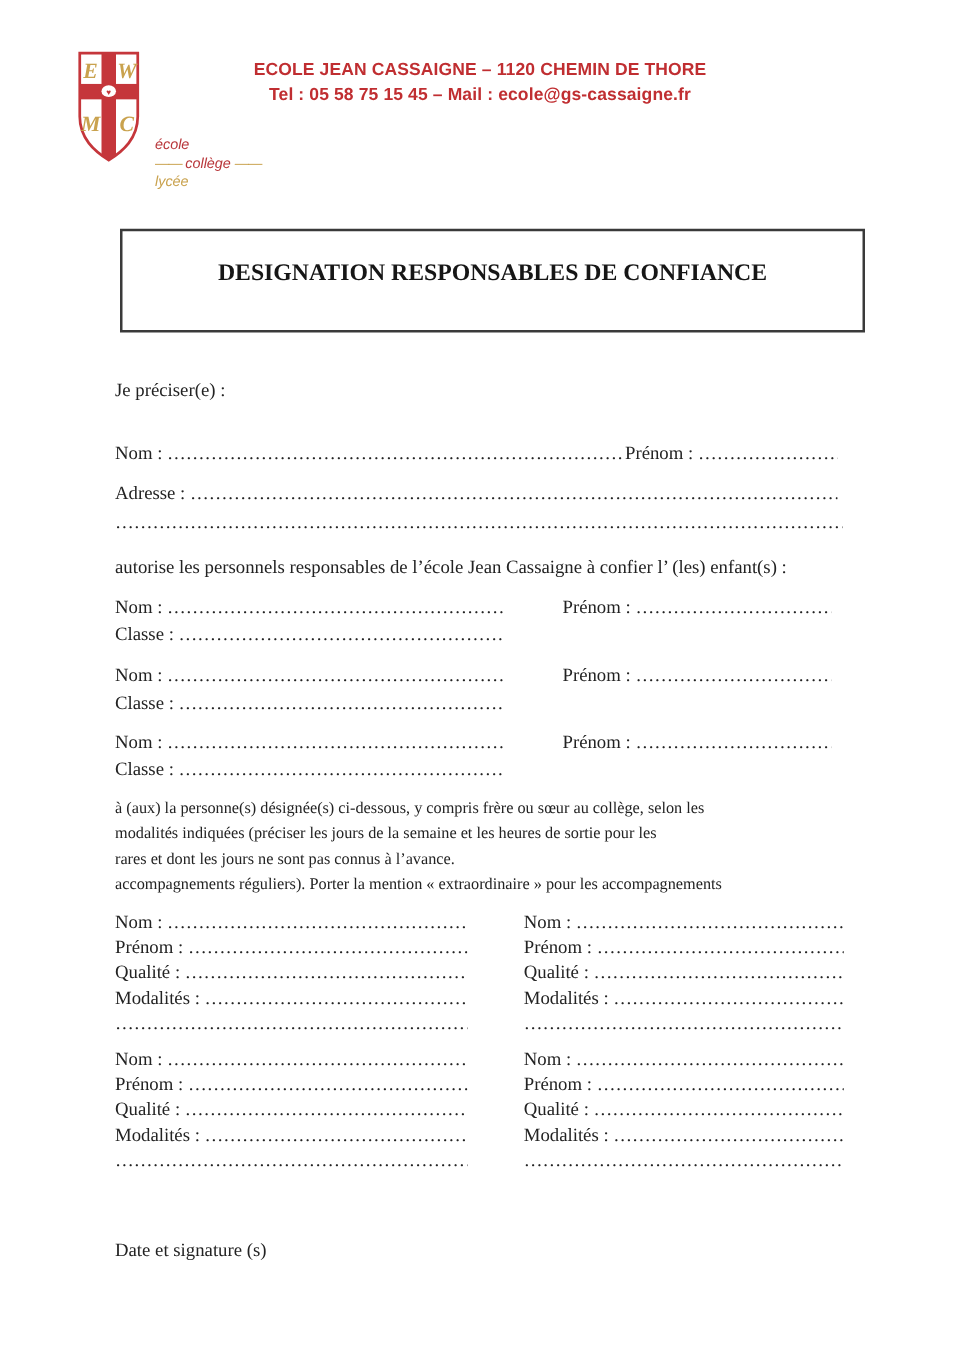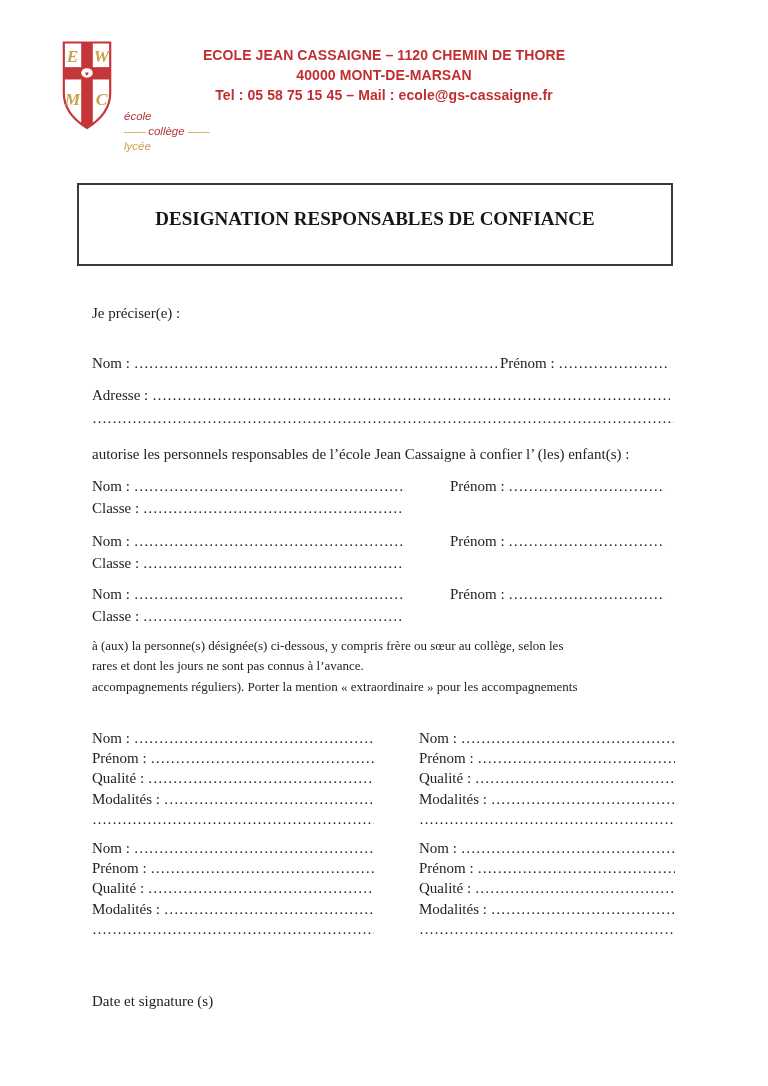--- a/index.html
+++ b/index.html
@@ -16,21 +16,21 @@
   .levels .gold { color:#c9a24e; }
   .levels .dash { color:#c9a24e; letter-spacing:-1px; font-style:normal; }
   .lvl-row { white-space:nowrap; }
   .head-text {
     position:absolute; left:0; right:0; top:45px; text-align:center;
     font-family:"Liberation Sans", sans-serif; font-weight:bold;
     font-size:14px; line-height:20px; color:#c02e31; letter-spacing:0.1px;
   }
   
   .title-box {
-    position:absolute; left:77px; top:183px; width:596px; height:83px;
+    position:absolute; left:96px; top:183px; width:596px; height:83px;
     box-sizing:border-box; border:2px solid #3a3a3a;
     text-align:center; padding-top:21px;
     font-weight:bold; font-size:19px; line-height:26px; color:#161616;
   }
   
   .t { position:absolute; left:92px; font-size:15px; line-height:20px; white-space:nowrap; }
   .seg { display:inline-block; overflow:hidden; white-space:nowrap; vertical-align:top; }
   .row { display:flex; }
   .child { position:absolute; left:92px; font-size:15px; line-height:22px; }
   .child .seg { height:22px; }
@@ -75,21 +75,20 @@
         <span class="dash">——</span>
         <span>collège</span>
         <span class="dash">——</span>
       </div>
       <div class="gold">lycée</div>
     </div>
   </div>
 
   <div class="head-text">
     <div>ECOLE JEAN CASSAIGNE – 1120 CHEMIN DE THORE</div>
-    <div>40000 MONT-DE-MARSAN</div>
     <div>Tel : 05 58 75 15 45 – Mail : ecole@gs-cassaigne.fr</div>
   </div>
 
   <div class="title-box">
     <div>DESIGNATION RESPONSABLES DE CONFIANCE</div>
   </div>
 
   <div class="t" style="top:303px">Je préciser(e) :</div>
 
   <div class="t row" style="top:353px">
@@ -125,20 +124,21 @@
   <div class="child" style="top:583px">
     <div class="row">
       <span class="seg" style="width:312px">Nom : ……………………………………………………………………………</span>
       <span class="seg" style="width:215px; margin-left:46px">Prénom : …………………………………………………..</span>
     </div>
     <div><span class="seg" style="width:310px">Classe : ……………………………………………………………………………</span></div>
   </div>
 
   <div class="para" style="top:636px">
     <div>à (aux) la personne(s) désignée(s) ci-dessous, y compris frère ou sœur au collège, selon les</div>
+    <div>modalités indiquées (préciser les jours de la semaine et les heures de sortie pour les</div>
     <div>rares et dont les jours ne sont pas connus à l’avance.</div>
     <div>accompagnements réguliers). Porter la mention « extraordinaire » pour les accompagnements</div>
   </div>
 
   <div class="ggrid" style="top:728px">
     <div class="gblock">
       <div><span class="seg" style="width:282px">Nom : ………………………………………………………………….</span></div>
       <div><span class="seg" style="width:282px">Prénom : …………………………………………………………….</span></div>
       <div><span class="seg" style="width:282px">Qualité : ……………………………………………………………..</span></div>
       <div><span class="seg" style="width:282px">Modalités : ………………………………………………………….</span></div>

